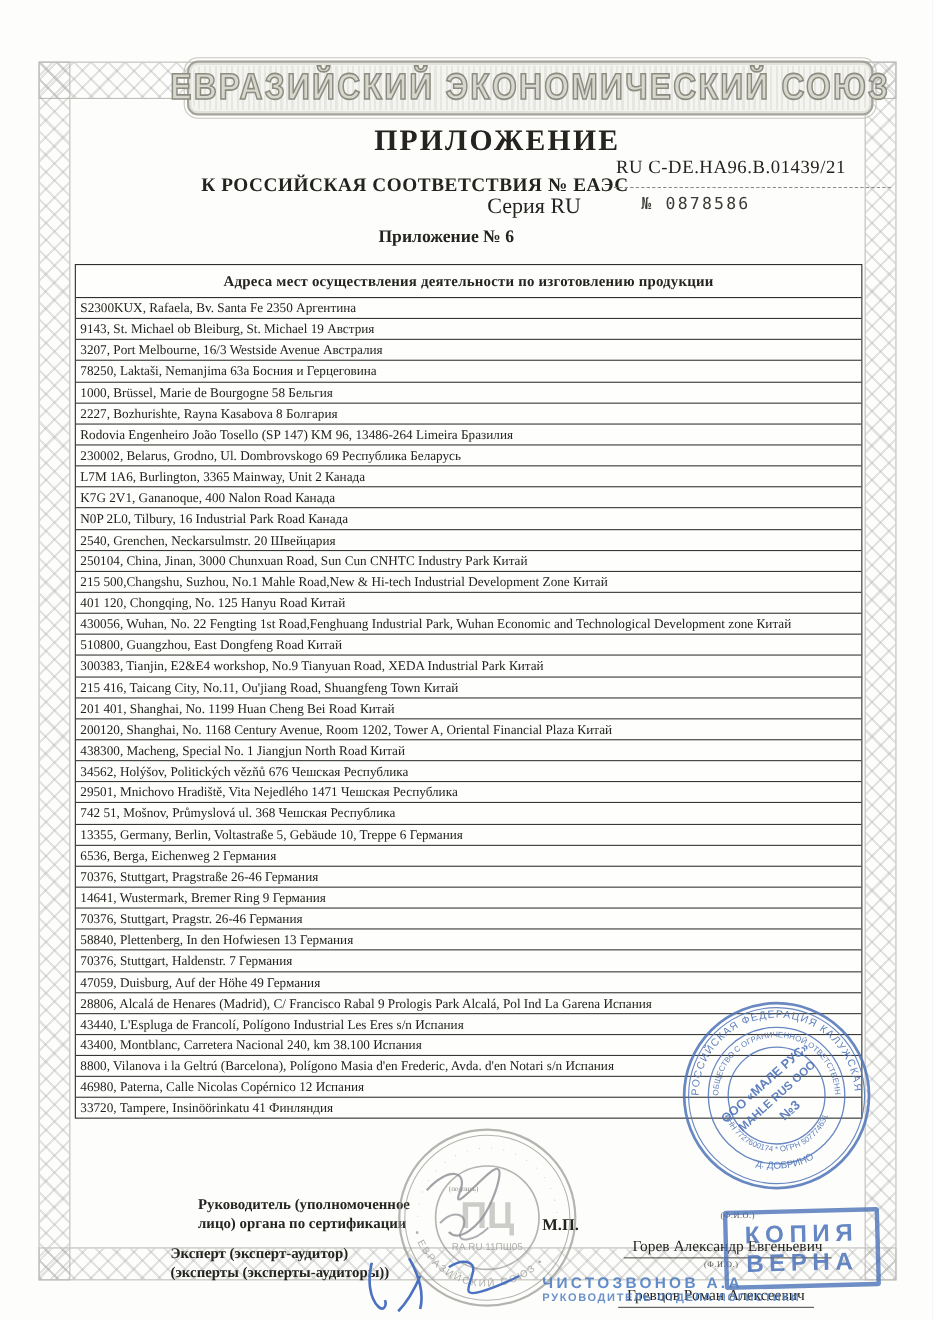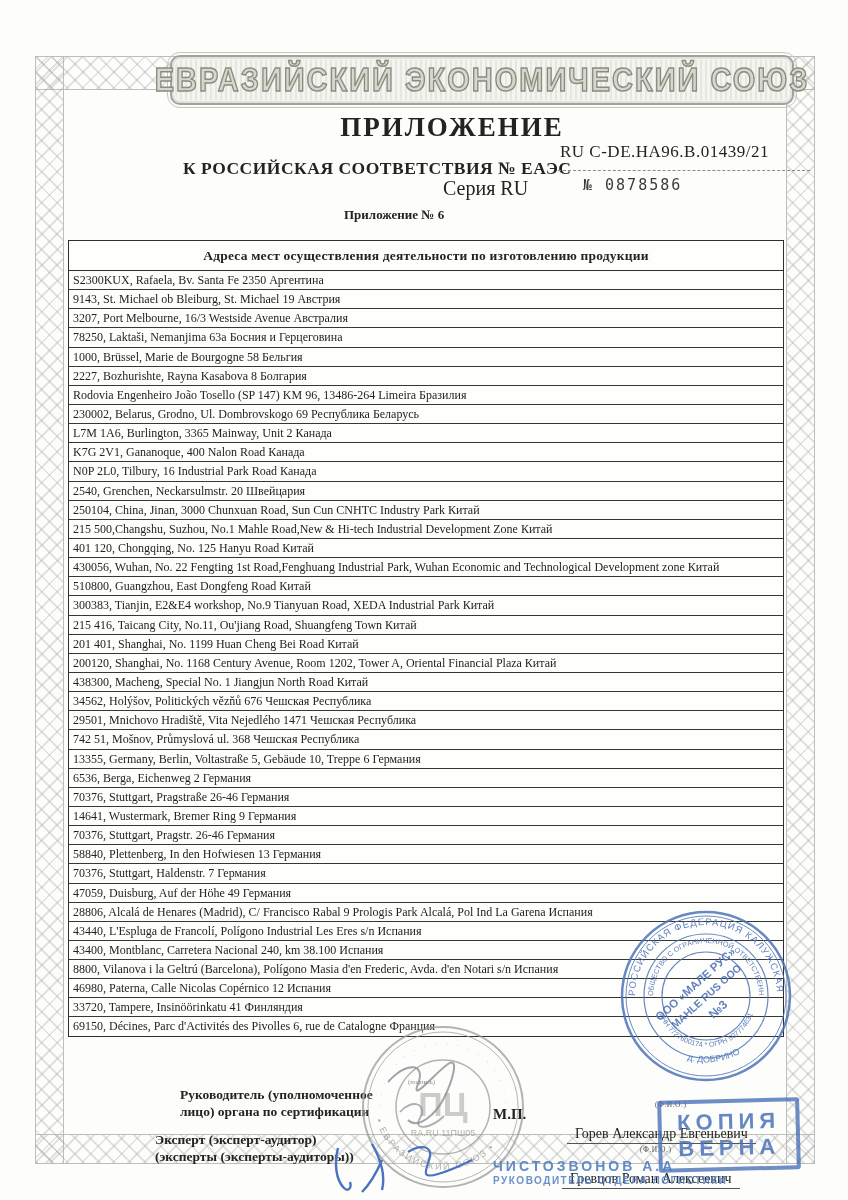--- a/index.html
+++ b/index.html
@@ -26,21 +26,21 @@
       transform:scaleY(1.15);white-space:nowrap;}
   
   .h-title{position:absolute;left:0;top:112px;width:848px;text-align:center;
       font-size:27px;font-weight:700;letter-spacing:2px;padding-left:28px;}
   .h-sub{position:absolute;left:183px;top:158px;font-size:17.5px;font-weight:700;letter-spacing:.5px;}
   .h-certno{position:absolute;left:560px;top:142px;font-size:17px;letter-spacing:.5px;}
   .h-dash{position:absolute;left:558px;top:170px;width:252px;border-bottom:1.5px dashed #8a8a86;}
   .h-series{position:absolute;left:443px;top:177px;font-size:20px;}
   .h-blank{position:absolute;left:583px;top:176px;font-family:"DejaVu Sans Mono",monospace;
       font-size:15px;letter-spacing:2px;color:#3c3b38;}
-  .h-appendix{position:absolute;left:344px;top:207px;font-size:13px;font-weight:700;}
+  .h-appendix{position:absolute;left:344px;top:207px;font-size:16px;font-weight:700;}
   
   .tbl{position:absolute;left:68px;top:240px;width:714px;border:1.5px solid #2f2e2b;background:rgba(255,255,255,.55);}
   .thead{height:29px;border-bottom:1.3px solid #2f2e2b;display:flex;align-items:center;justify-content:center;
       font-size:13.5px;font-weight:700;letter-spacing:.2px;}
   .trow{height:18.15px;border-bottom:1px solid #383733;font-size:12px;line-height:18px;
       padding-left:4px;white-space:nowrap;overflow:hidden;}
   .trow:last-child{border-bottom:none;}
   
   .sig{position:absolute;font-size:13.5px;font-weight:600;line-height:17px;}
   .mp{position:absolute;left:493px;top:1106px;font-size:15px;font-weight:700;}
@@ -117,21 +117,20 @@
         <div class="trow">70376, Stuttgart, Pragstr. 26-46 Германия</div>
         <div class="trow">58840, Plettenberg, In den Hofwiesen 13 Германия</div>
         <div class="trow">70376, Stuttgart, Haldenstr. 7 Германия</div>
         <div class="trow">47059, Duisburg, Auf der Höhe 49 Германия</div>
         <div class="trow">28806, Alcalá de Henares (Madrid), C/ Francisco Rabal 9 Prologis Park Alcalá, Pol Ind La Garena Испания</div>
         <div class="trow">43440, L'Espluga de Francolí, Polígono Industrial Les Eres s/n Испания</div>
         <div class="trow">43400, Montblanc, Carretera Nacional 240, km 38.100 Испания</div>
         <div class="trow">8800, Vilanova i la Geltrú (Barcelona), Polígono Masia d'en Frederic, Avda. d'en Notari s/n Испания</div>
         <div class="trow">46980, Paterna, Calle Nicolas Copérnico 12 Испания</div>
         <div class="trow">33720, Tampere, Insinöörinkatu 41 Финляндия</div>
-        <div class="trow">69150, Décines, Parc d'Activités des Pivolles 6, rue de Catalogne Франция</div>
       </div>
   </div>
 
   <div class="sig" style="left:155px;top:1086px;margin-left:25px;">
     <div>Руководитель (уполномоченное</div>
     <div>лицо) органа по сертификации</div>
   </div>
   <div class="sig" style="left:155px;top:1131px;">
     <div>Эксперт (эксперт-аудитор)</div>
     <div>(эксперты (эксперты-аудиторы))</div>

